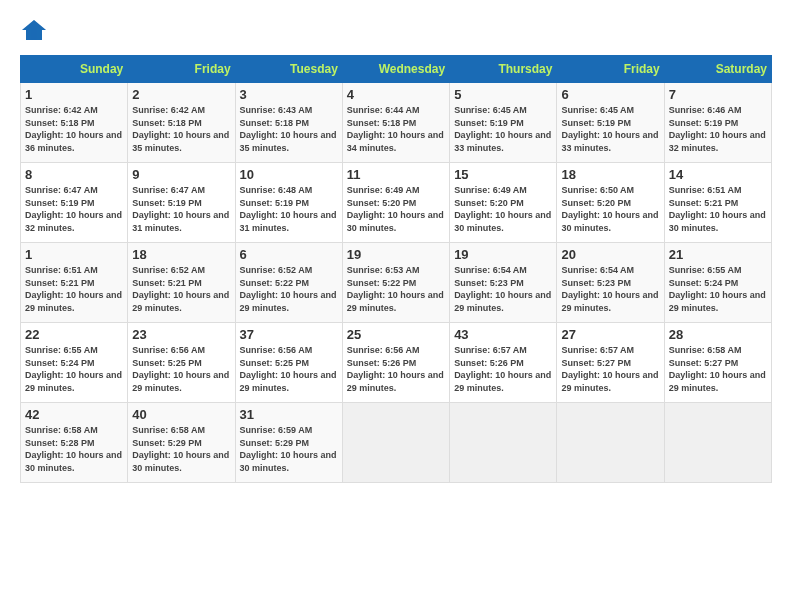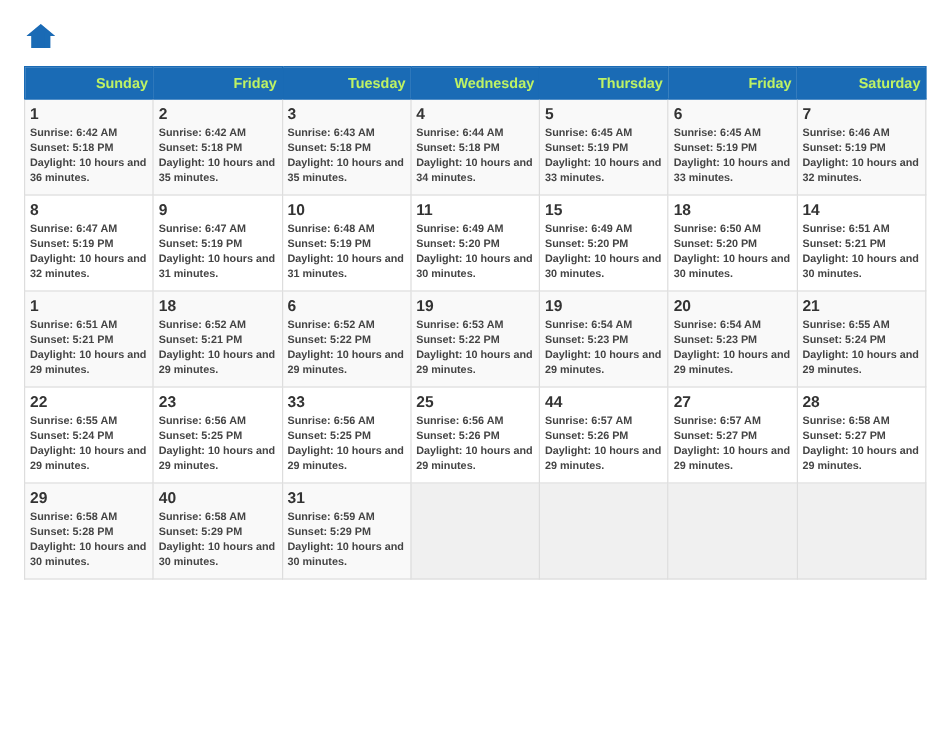--- a/index.html
+++ b/index.html
@@ -221,43 +221,43 @@
       <tr>
         <td>
           <span class="day-number">22</span>
           <span class="day-info">Sunrise: 6:55 AM<br>Sunset: 5:24 PM<br>Daylight: 10 hours and 29 minutes.</span>
         </td>
         <td>
           <span class="day-number">23</span>
           <span class="day-info">Sunrise: 6:56 AM<br>Sunset: 5:25 PM<br>Daylight: 10 hours and 29 minutes.</span>
         </td>
         <td>
-          <span class="day-number">33</span>
+          <span class="day-number">37</span>
           <span class="day-info">Sunrise: 6:56 AM<br>Sunset: 5:25 PM<br>Daylight: 10 hours and 29 minutes.</span>
         </td>
         <td>
           <span class="day-number">25</span>
           <span class="day-info">Sunrise: 6:56 AM<br>Sunset: 5:26 PM<br>Daylight: 10 hours and 29 minutes.</span>
         </td>
         <td>
-          <span class="day-number">44</span>
+          <span class="day-number">43</span>
           <span class="day-info">Sunrise: 6:57 AM<br>Sunset: 5:26 PM<br>Daylight: 10 hours and 29 minutes.</span>
         </td>
         <td>
           <span class="day-number">27</span>
           <span class="day-info">Sunrise: 6:57 AM<br>Sunset: 5:27 PM<br>Daylight: 10 hours and 29 minutes.</span>
         </td>
         <td>
           <span class="day-number">28</span>
           <span class="day-info">Sunrise: 6:58 AM<br>Sunset: 5:27 PM<br>Daylight: 10 hours and 29 minutes.</span>
         </td>
       </tr>
       <tr>
         <td>
-          <span class="day-number">29</span>
+          <span class="day-number">42</span>
           <span class="day-info">Sunrise: 6:58 AM<br>Sunset: 5:28 PM<br>Daylight: 10 hours and 30 minutes.</span>
         </td>
         <td>
           <span class="day-number">40</span>
           <span class="day-info">Sunrise: 6:58 AM<br>Sunset: 5:29 PM<br>Daylight: 10 hours and 30 minutes.</span>
         </td>
         <td>
           <span class="day-number">31</span>
           <span class="day-info">Sunrise: 6:59 AM<br>Sunset: 5:29 PM<br>Daylight: 10 hours and 30 minutes.</span>
         </td>

